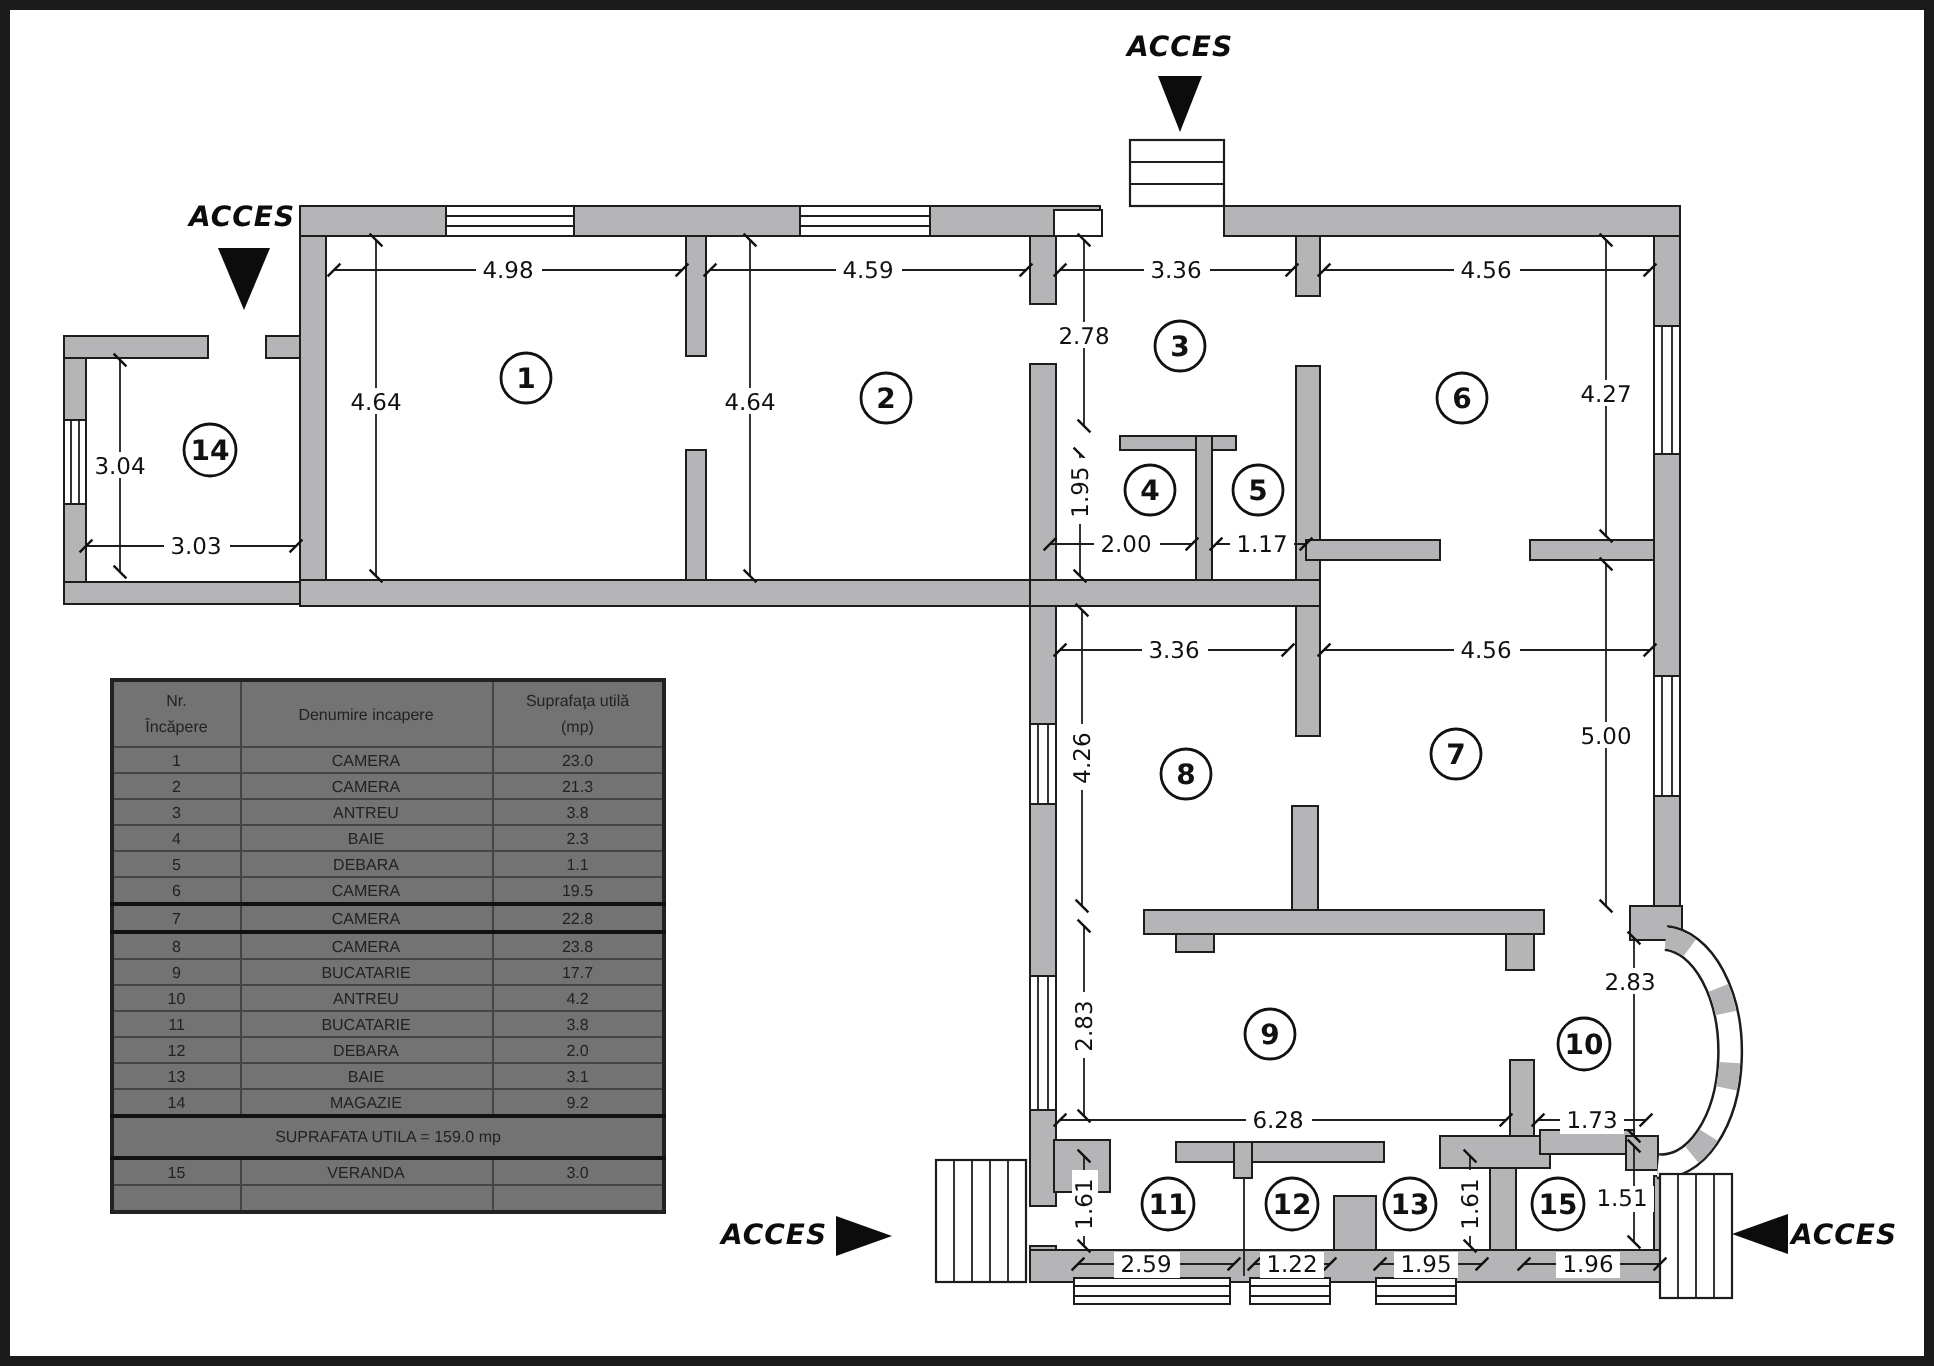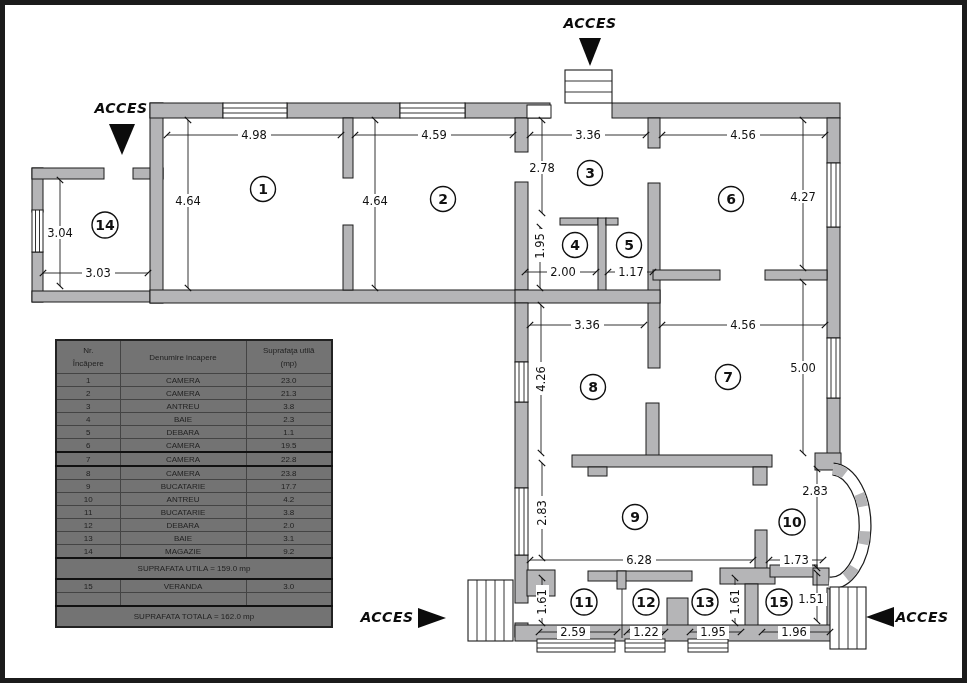--- a/index.html
+++ b/index.html
@@ -522,19 +522,16 @@
     <tr>
             <td>15</td>
             <td>VERANDA</td>
             <td>3.0</td>
           </tr>
     <tr>
             <td></td>
             <td></td>
             <td></td>
           </tr>
-    <tr class="sep-top">
-            <td class="merged" colspan="3">SUPRAFATA TOTALA = 162.0 mp</td>
-          </tr>
   </tbody>
       </table>
 </div>
 </div>
 
 </body></html>

